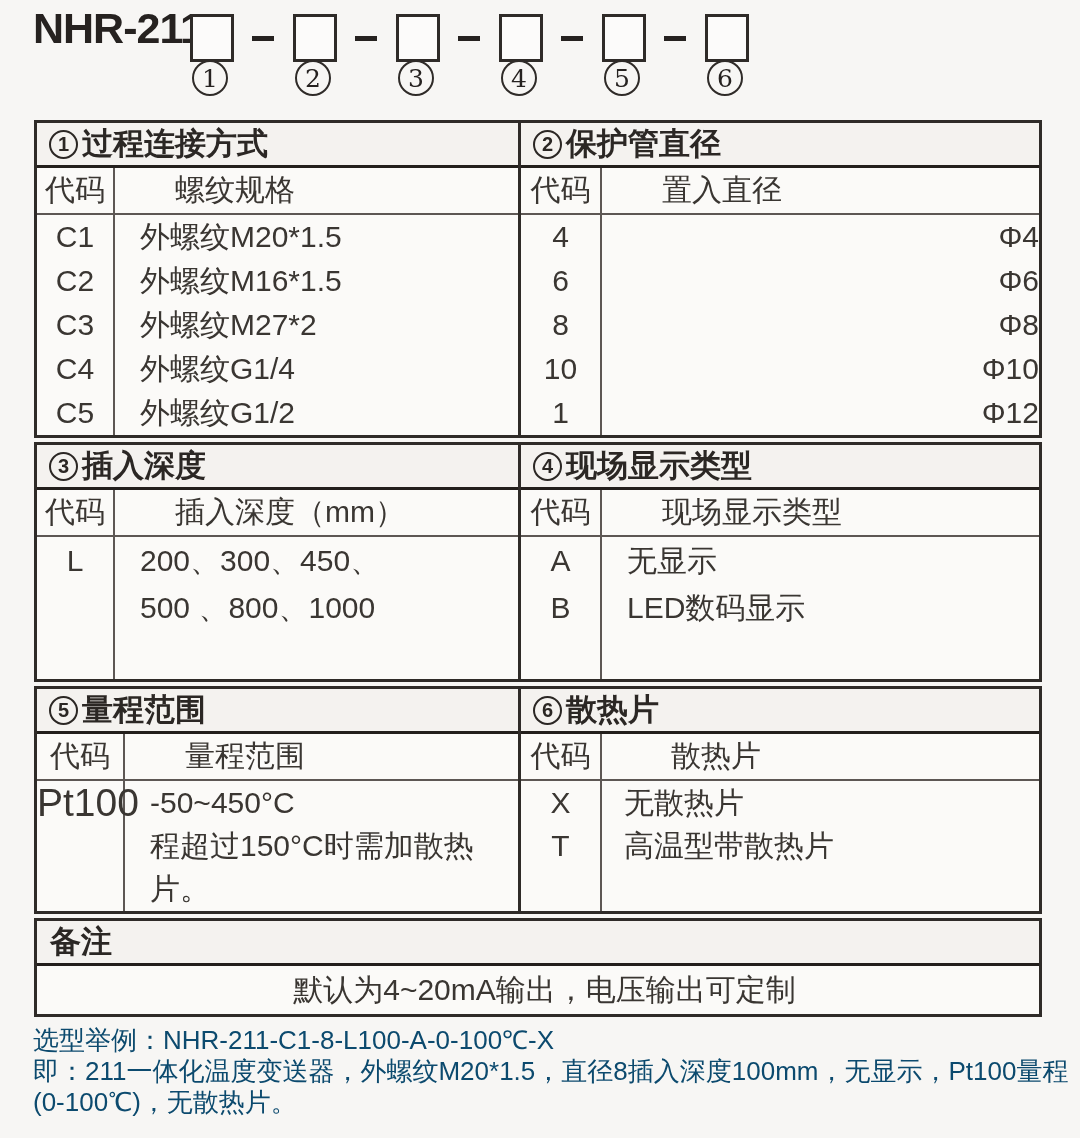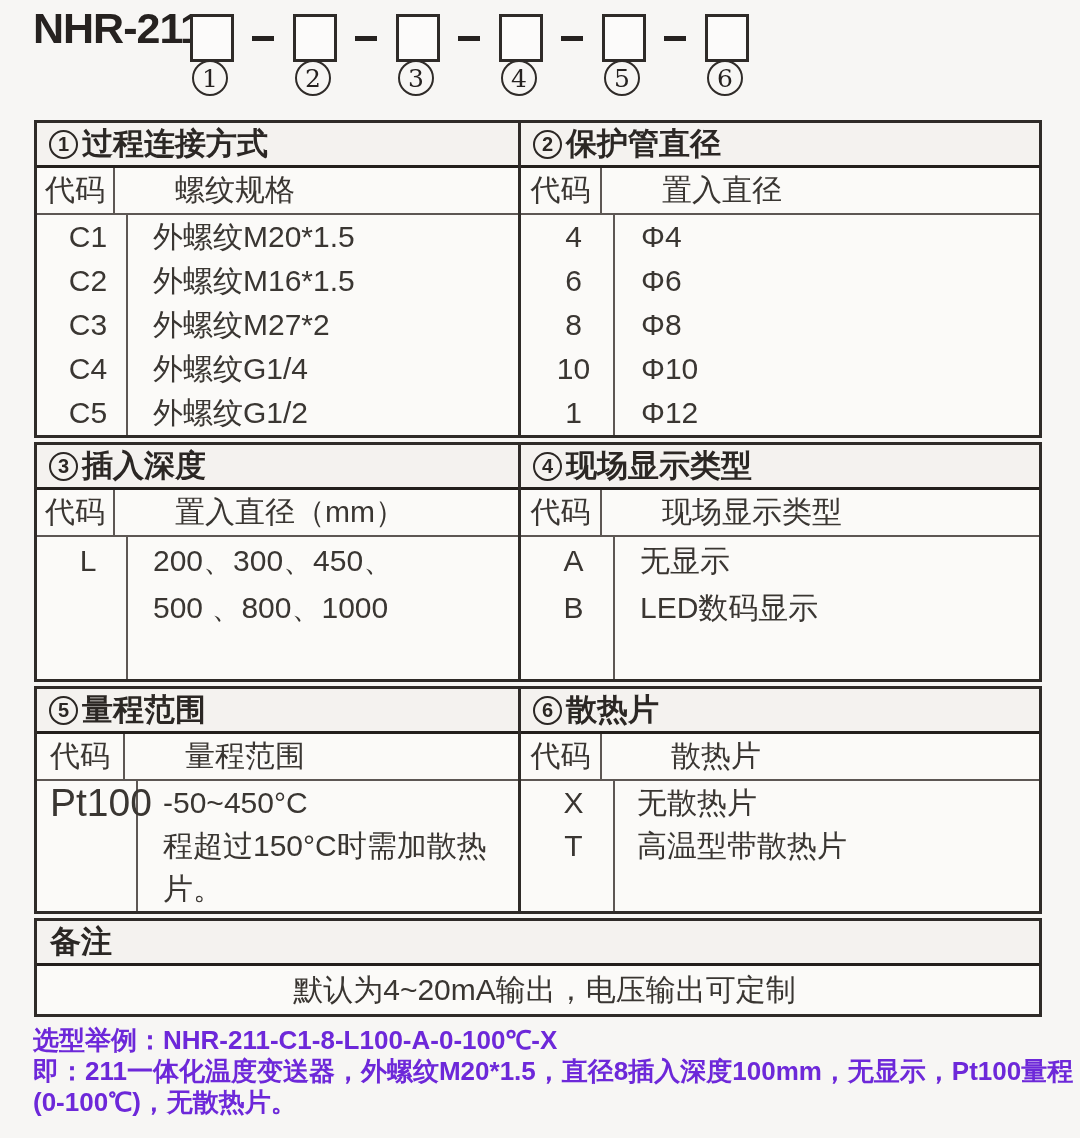--- a/index.html
+++ b/index.html
@@ -53,43 +53,43 @@
     font-size:20px;font-weight:bold;
     display:inline-flex;align-items:center;justify-content:center;
   }
   .cols{display:grid;}
   .g78{grid-template-columns:78px 1fr;}
   .g81{grid-template-columns:81px 1fr;}
   .g88{grid-template-columns:88px 1fr;}
   .sec-cols{height:47px;border-bottom:2px solid var(--line-thin);font-size:30px;gap:47px;}
   .sec-cols .code{border-right:2px solid var(--line-thin);display:flex;align-items:center;justify-content:center;}
   .sec-cols .val{display:flex;align-items:center;padding-left:13px;}
-  .sec-body{font-size:30px;margin-left:13px;}
+  .sec-body{font-size:30px;}
   .sec-body .codecol{border-right:2px solid var(--line-thin);text-align:center;}
   .sec-body .valcol{padding-left:25px;}
-  .valcol.indent{padding-left:26px;}
+  .valcol.indent{padding-left:26px;text-align:right;}
   .valcol.indent2{padding-left:22px;}
   .col-head-indent{padding-left:22px !important;}
   .band1 .sec-body{height:220px;}
   .band1 .cellline{height:44px;line-height:44px;}
   .band2 .sec-body{height:142px;}
   .band2 .cellline{height:47px;line-height:47px;}
   .band3 .sec-body{height:130px;}
   .band3 .cellline{height:43px;line-height:43px;}
   .code-sm{font-size:39px;}
   
   .remark{border:3px solid var(--line);background:var(--cell);margin-top:4px;text-align:center;}
   .remark-title{
     height:45px;display:flex;align-items:center;padding-left:13px;
     border-bottom:3px solid #231f1c;
     font-size:31px;font-weight:bold;color:#2b2724;background:var(--head);
   }
   .remark-body{height:48px;line-height:48px;padding-left:13px;font-size:30px;}
   
-  .example{margin:8px 0 0 33px;font-size:26px;font-weight:700;color:#6d28d9;}
+  .example{margin:8px 0 0 33px;font-size:26px;font-weight:400;color:#0c4a6e;}
   .example div{line-height:31px;}
 </style>
 </head>
 <body>
 
 <div class="diagram">
   <span class="model-prefix">NHR-211</span>
   <div class="model-box" style="left:190px"></div>
   <div class="model-box" style="left:293px"></div>
   <div class="model-box" style="left:396px"></div>
@@ -167,21 +167,21 @@
   </div>
 
   <div class="band band2">
     <div class="sec left">
       <div class="sec-title">
         <span class="circ">3</span>
         <span>插入深度</span>
       </div>
       <div class="sec-cols cols g78">
         <div class="code">代码</div>
-        <div class="val">置入直径（mm）</div>
+        <div class="val">插入深度（mm）</div>
       </div>
       <div class="sec-body cols g78">
         <div class="codecol">
           <div class="cellline">L</div>
         </div>
         <div class="valcol">
           <div class="cellline">200、300、450、</div>
           <div class="cellline">500 、800、1000</div>
         </div>
       </div>

